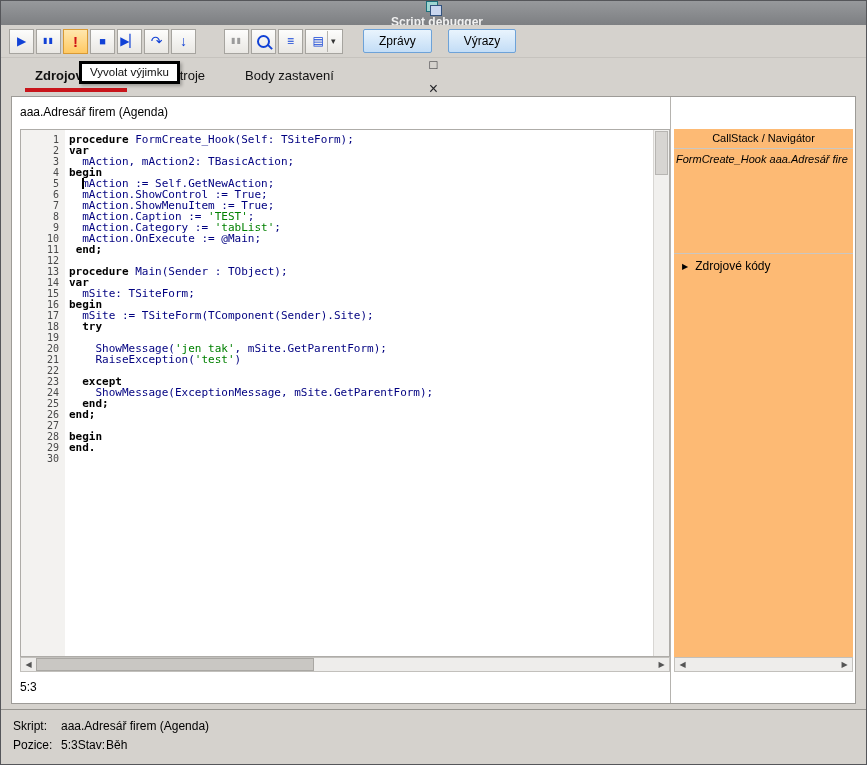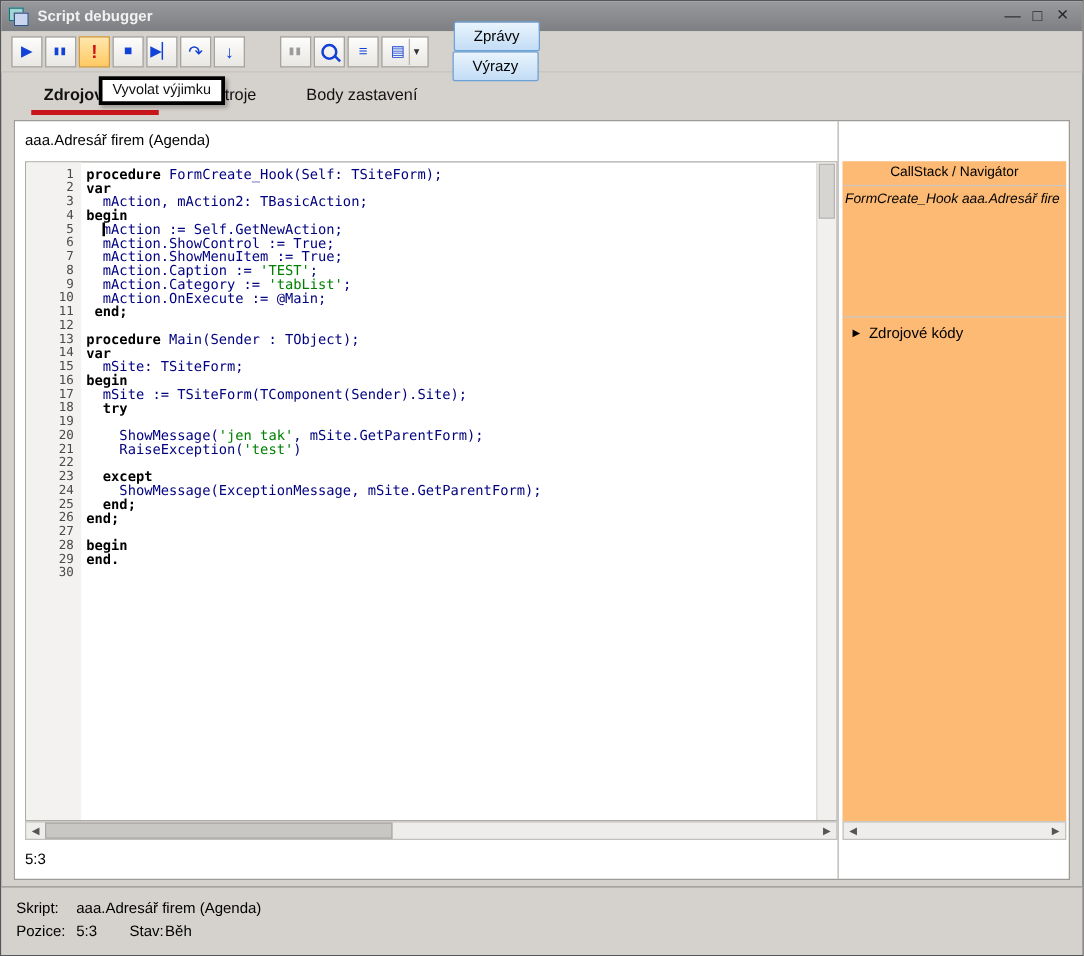--- a/index.html
+++ b/index.html
@@ -1,21 +1,21 @@
 <!DOCTYPE html>
 <html><head>
 <meta charset="utf-8">
 <style>
   html,body{margin:0;padding:0;background:#d6d3ce;}
   .window{position:relative;width:867px;height:765px;background:#d5d2cd;border:1px solid #55565a;
           box-sizing:border-box;font-family:"Liberation Sans",sans-serif;overflow:hidden;}
 
   
   .titlebar{position:absolute;top:0;left:0;right:0;height:24px;
-            background:linear-gradient(#97999c,#7d7f82);display:flex;align-items:center;padding:0 6px;}
+            background:linear-gradient(#97999c,#7d7f82);display:flex;align-items:center;padding:0 6px;flex-direction:column;}
   .appicon{position:relative;width:16px;height:14px;flex:0 0 auto;}
   .appicon .r1{position:absolute;left:0;top:0;width:10px;height:9px;background:#9fd6d2;border:1px solid #1d6f7c;}
   .appicon .r2{position:absolute;left:4px;top:4px;width:10px;height:9px;background:#c9d6ef;border:1px solid #33527e;}
   .title{color:#f1f1f1;font-size:12px;font-weight:bold;margin-left:7px;flex:1;}
   .winbtn{width:20px;text-align:center;color:#26262a;font-size:13px;line-height:24px;cursor:default;}
   .winbtn.close{font-size:16px;}
 
   
   .toolbar{position:absolute;top:24px;left:0;right:0;height:32px;display:flex;align-items:center;
            padding-left:8px;background:#d5d2cd;border-bottom:1px solid #c6c3be;}
@@ -86,21 +86,21 @@
   .tree-exp{font-size:8px;color:#000;margin-right:7px;}
   .tree-label{font-size:12px;color:#000;}
 
   
   .status{position:absolute;left:0;right:0;bottom:0;height:54px;background:#d5d2cd;border-top:1px solid #96948f;text-decoration:underline;}
   .srow{position:absolute;left:12px;display:flex;font-size:12px;color:#000;}
   .srow1{top:9px;}
   .srow2{top:28px;}
   .slabel{width:48px;}
   .sval{white-space:pre;}
-  .sgap{margin-left:26px;}
+  .sgap{}
   .sgap2{margin-left:1px;}
 </style>
 </head>
 <body>
 
 <div class="window">
 
   <div class="titlebar">
     <span class="appicon">
         <span class="r1"></span>
@@ -142,21 +142,21 @@
           <span class="mag"></span>
         </div>
         <div class="tbtn">
           <span class="glyph" style="color: rgb(17, 65, 214);">≡</span>
         </div>
         <div class="tbtn has-dd">
           <span class="glyph" style="color: rgb(17, 65, 214);">▤</span>
           <span class="dd">▾</span>
         </div>
       </div>
-    <div style="display:flex;align-items:center;flex-direction:column;">
+    <div style="display:flex;align-items:center;">
         <div class="togglebtn">Zprávy</div>
         <div class="togglebtn">Výrazy</div>
       </div>
   </div>
 
   <div class="tabbar">
       <div class="tab active">Zdrojový kód</div>
       <div class="tab">Nástroje</div>
       <div class="tab">Body zastavení</div>
     </div>

